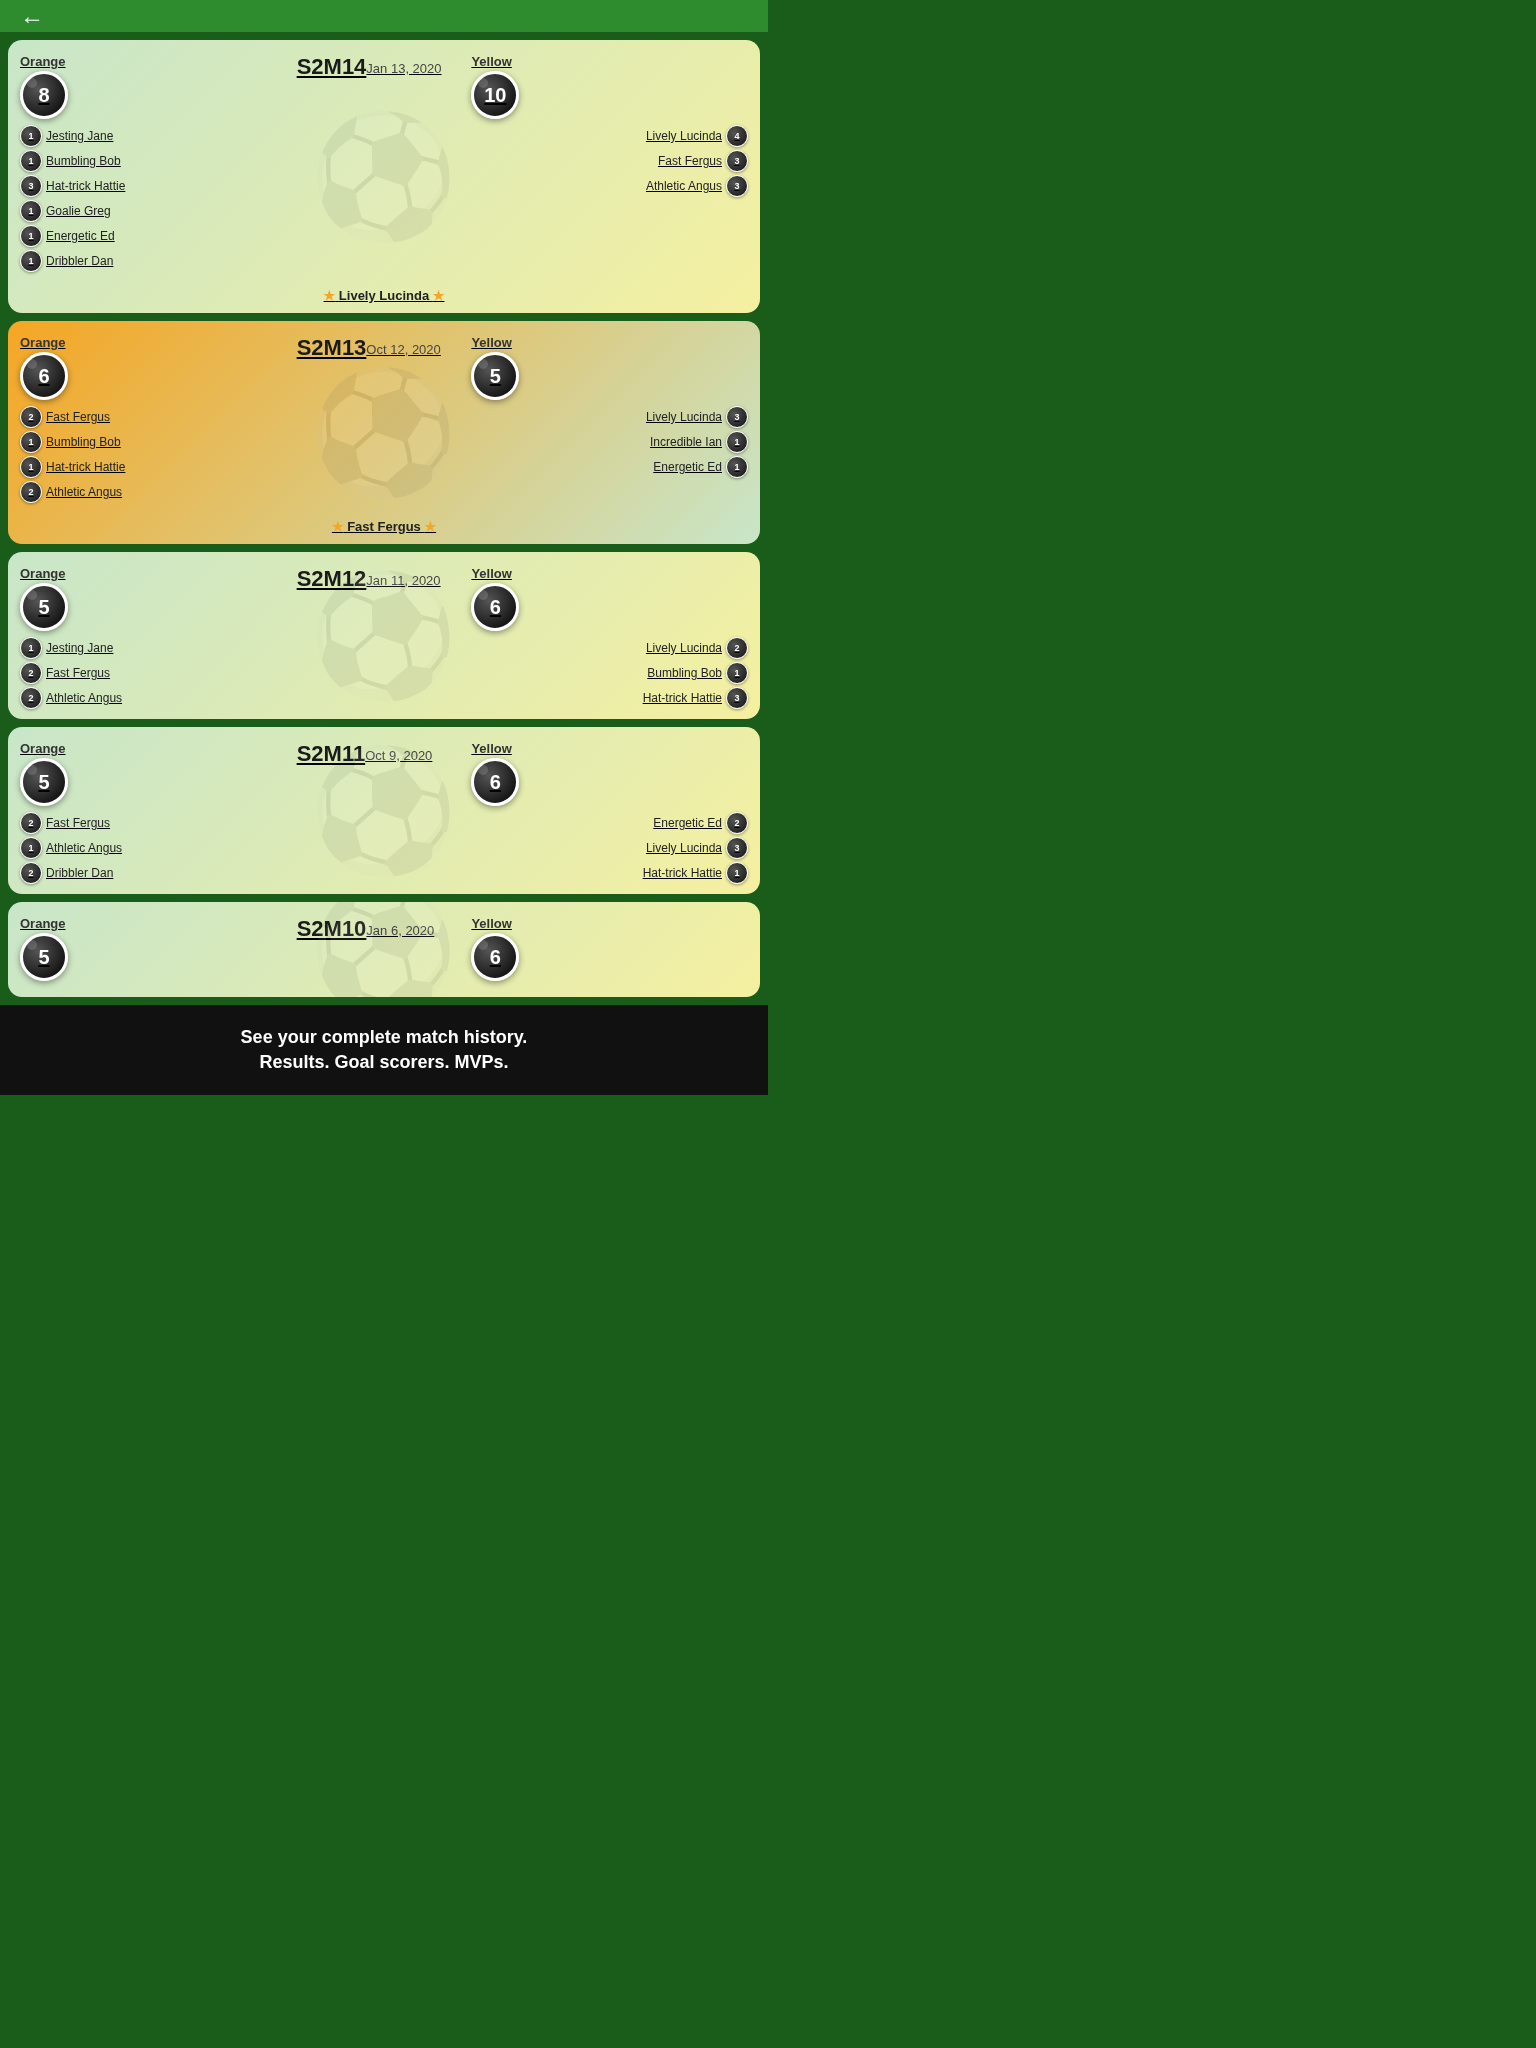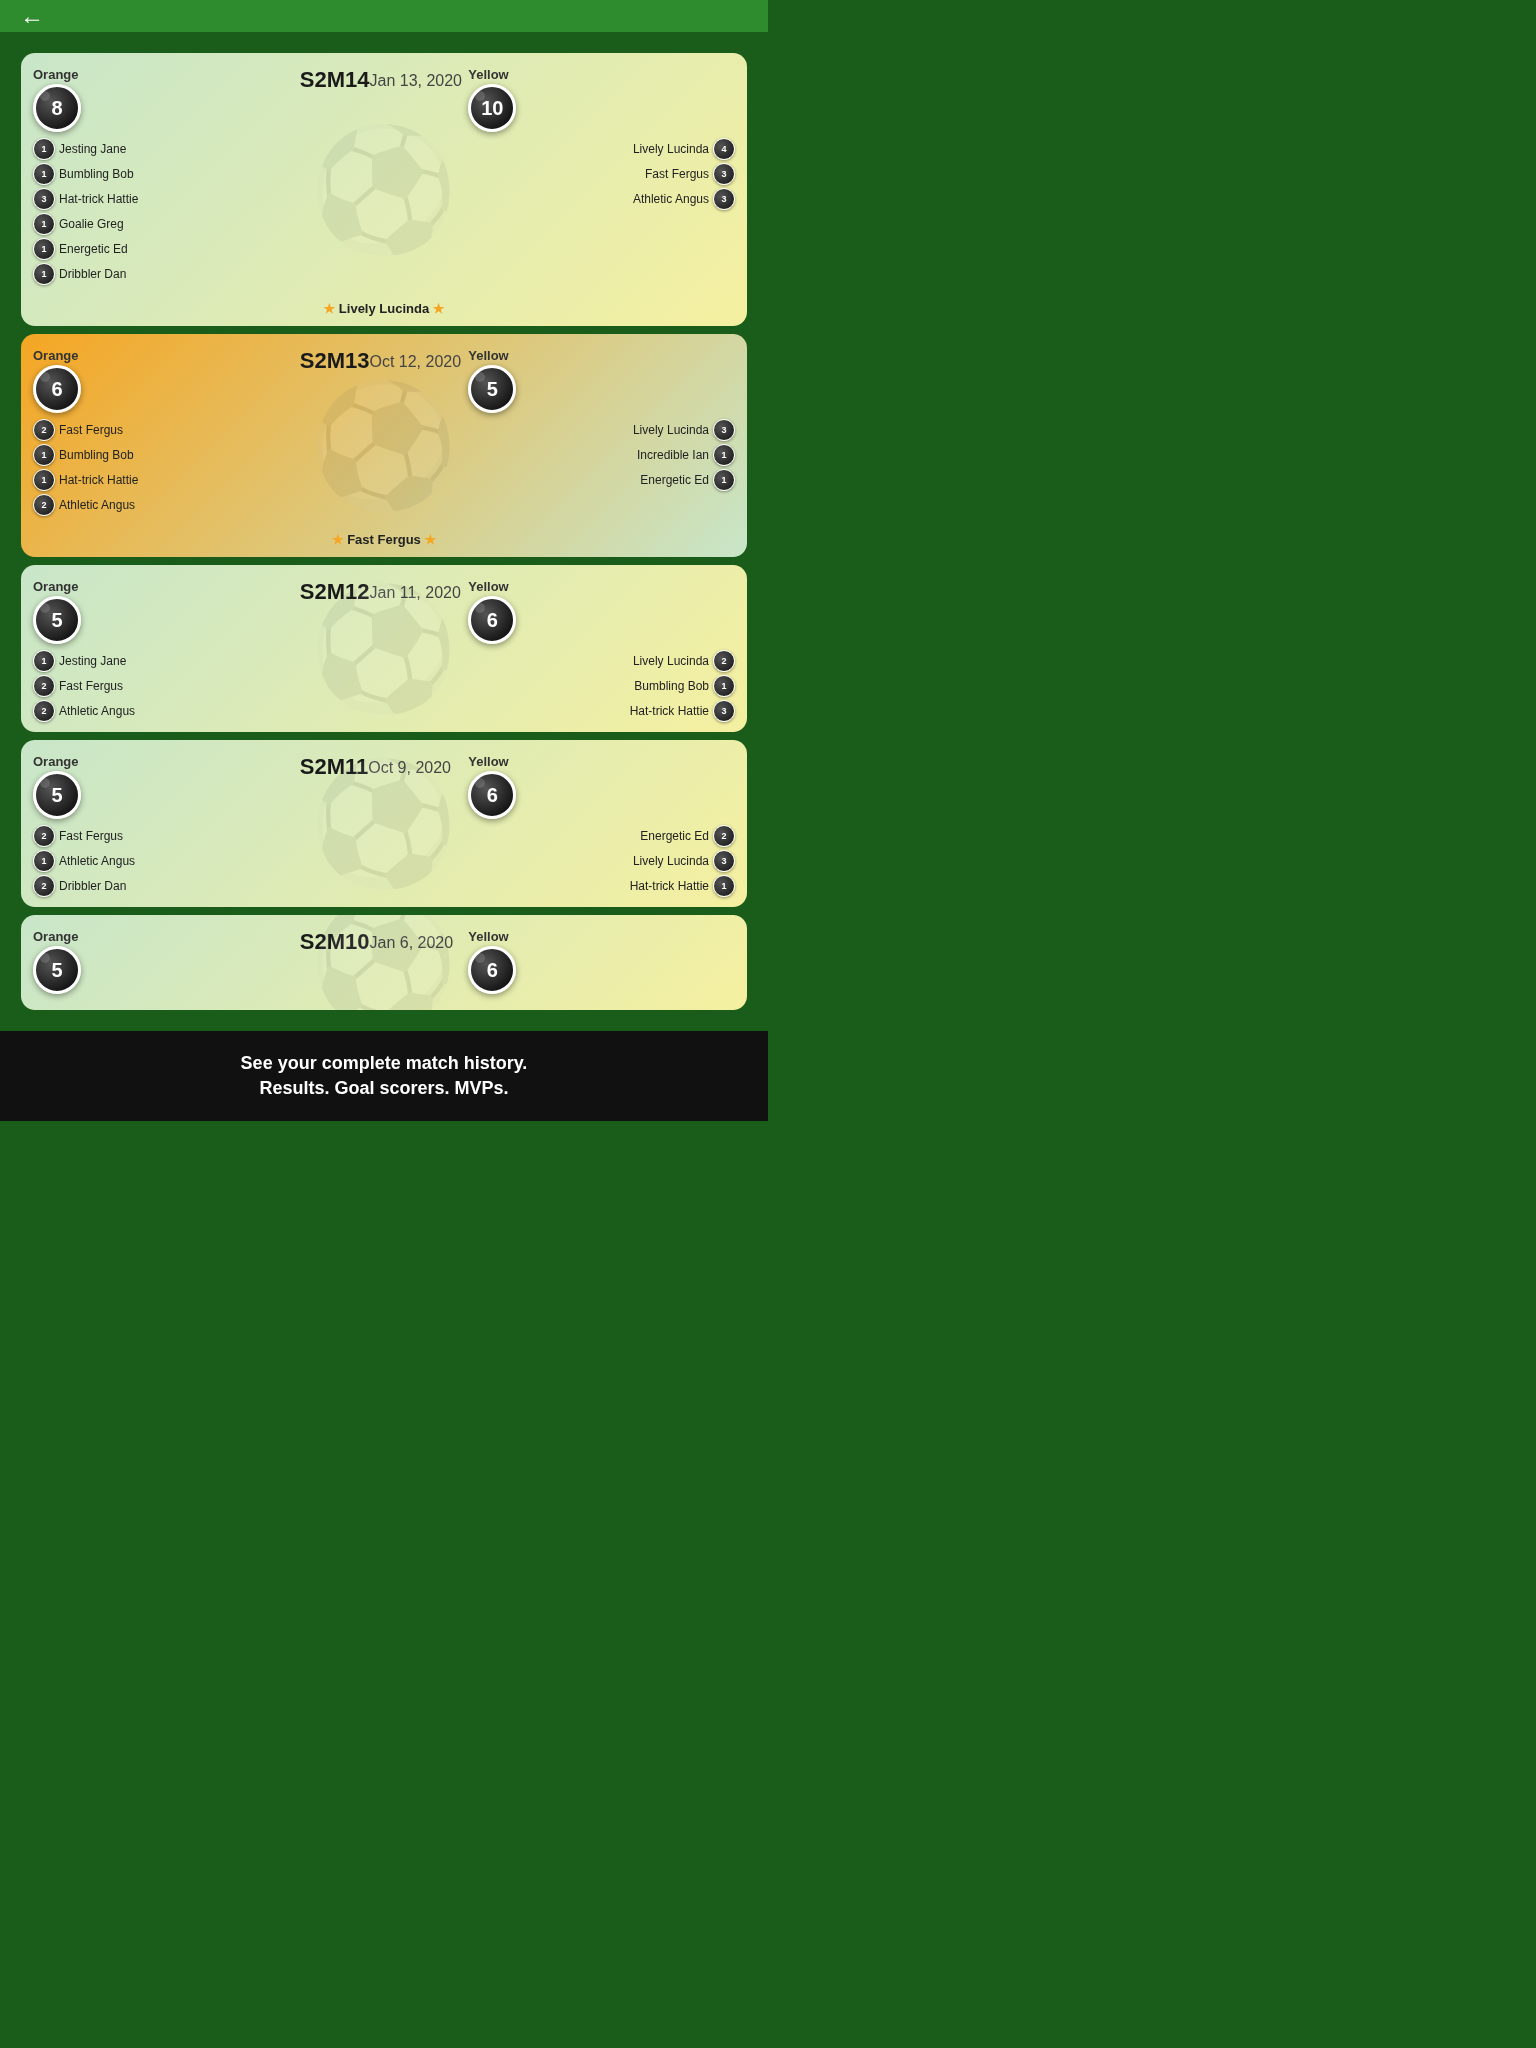--- a/index.html
+++ b/index.html
@@ -32,24 +32,25 @@
       font-size: 20px;
       font-weight: 700;
       text-align: center;
       width: 100%;
     }
 
     
     .scroll-area {
       flex: 1;
       overflow-y: auto;
-      padding: 21px;
+      padding: 8px;
       display: flex;
       flex-direction: column;
       gap: 8px;
+      text-decoration: underline;
     }
 
     
     .match-card {
       border-radius: 14px;
       overflow: hidden;
       padding: 14px 12px 10px;
       position: relative;
     }
     .match-card.orange-win {
@@ -125,21 +126,21 @@
       flex-direction: row;
       align-items: center;
       justify-content: flex-start;
     }
     .match-id {
       font-size: 22px;
       font-weight: 900;
       color: #1a1a1a;
     }
     .match-date {
-      font-size: 16px;
+      font-size: 13px;
       color: #444;
       margin-top: 2px;
     }
 
     .scorers-row {
       display: flex;
       justify-content: space-between;
       margin-top: 4px;
     }
     .scorers-left, .scorers-right {

